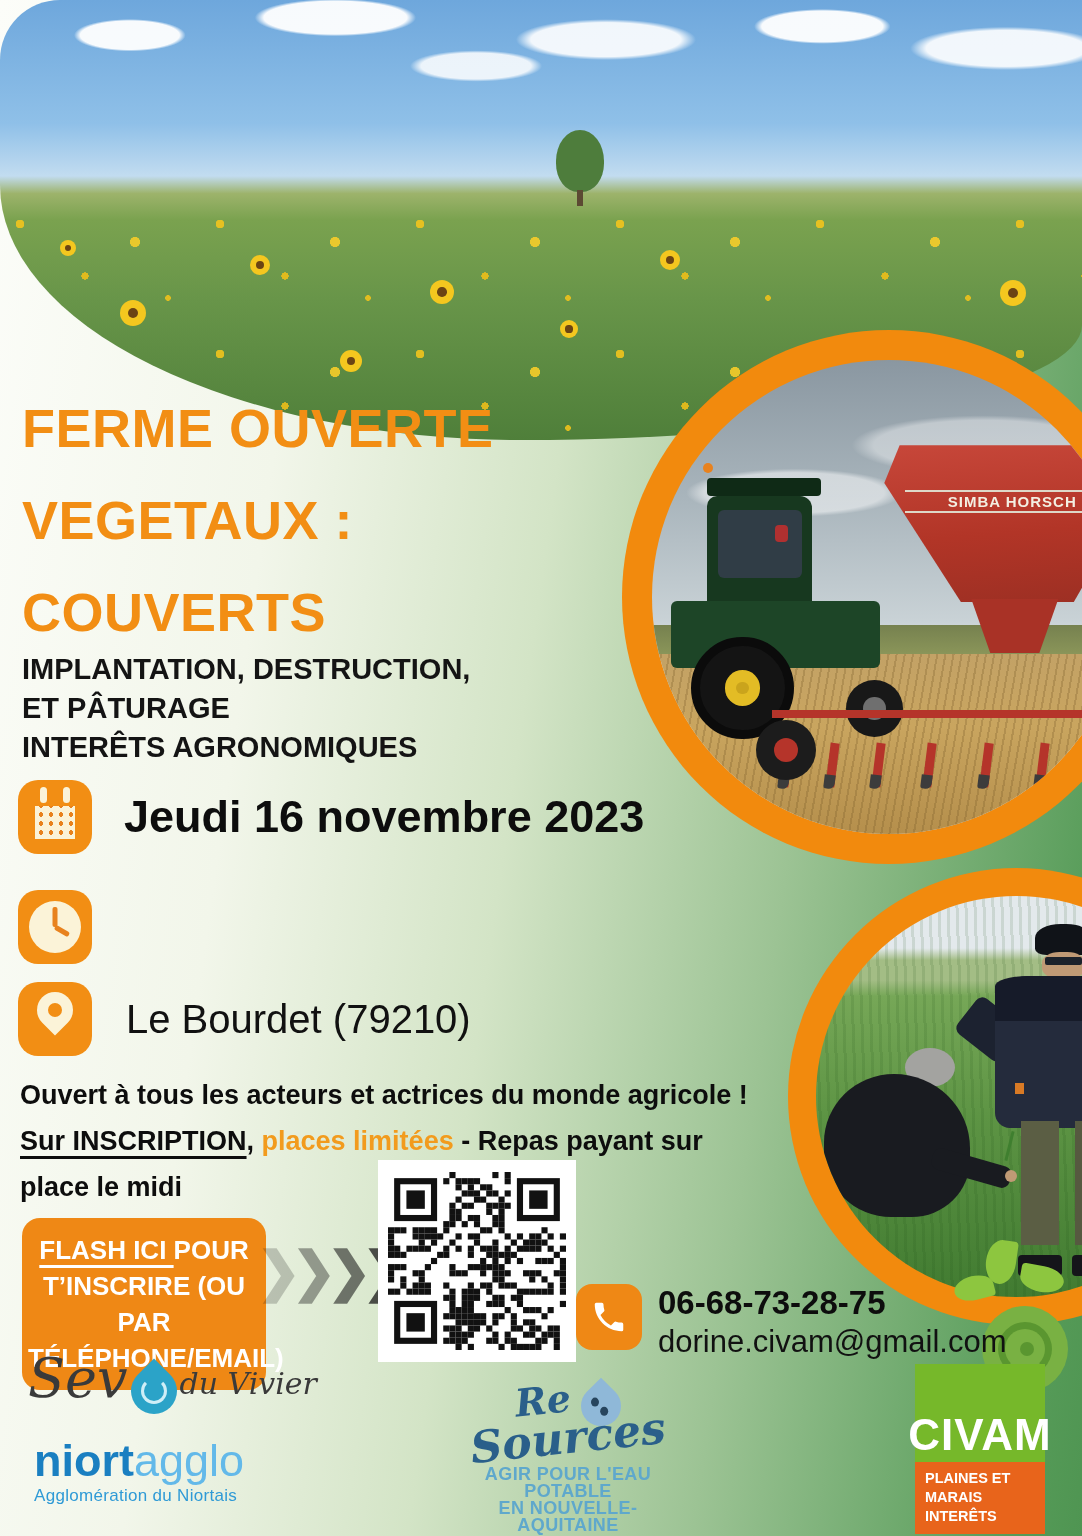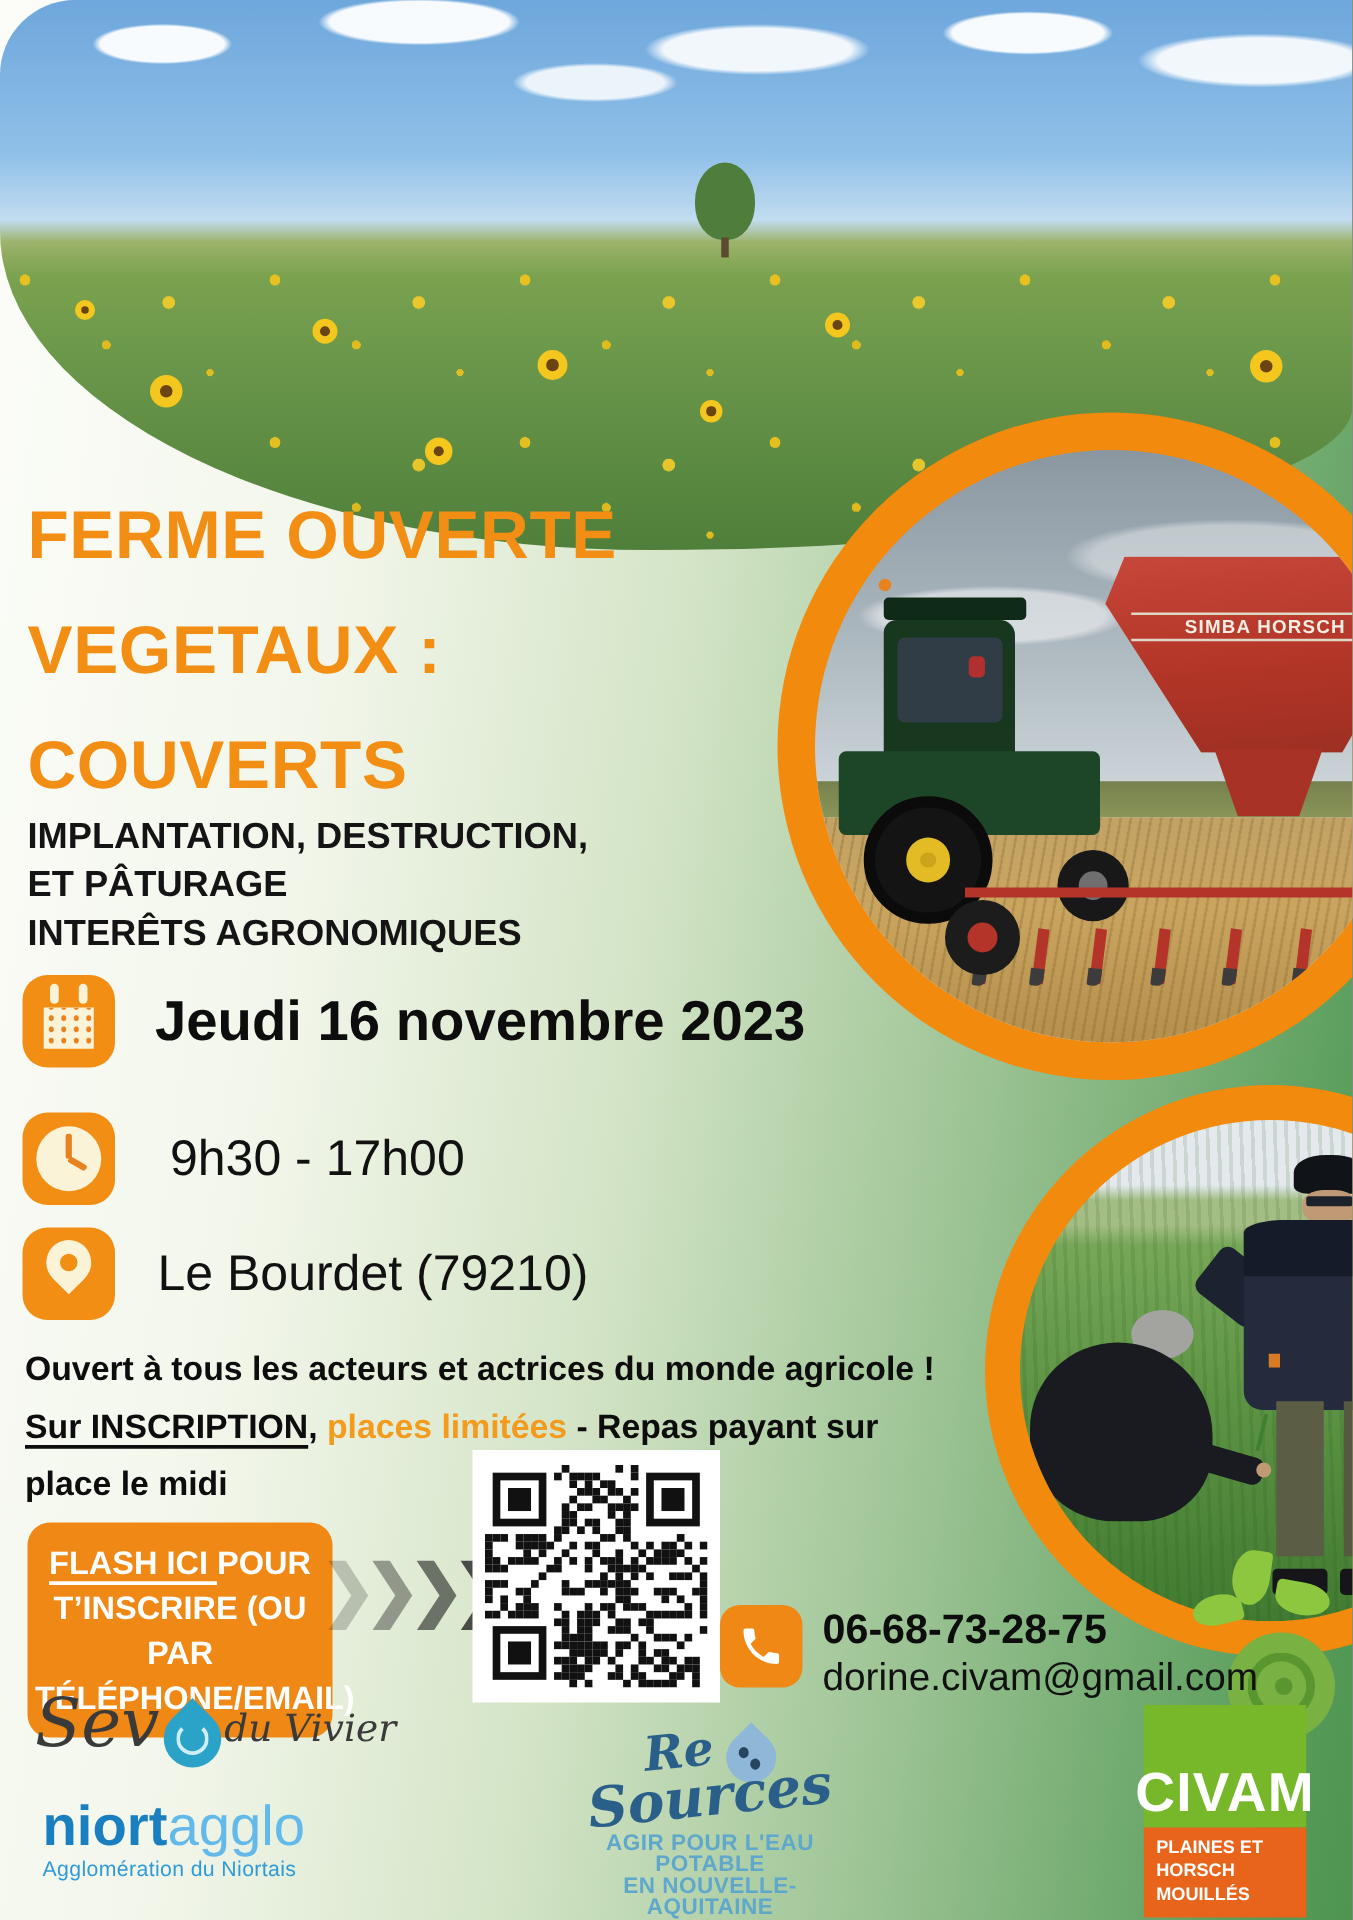--- a/index.html
+++ b/index.html
@@ -264,21 +264,20 @@
       <div class="date-text">Jeudi 16 novembre 2023</div>
     </div>
 
     <div class="inforow row-time">
       <div class="icon-sq">
         <div class="clk-face">
           <div class="clk-h"></div>
           <div class="clk-m"></div>
         </div>
       </div>
-      <div class="time-text">9h30 - 17h00</div>
     </div>
 
     <div class="inforow row-loc">
       <div class="icon-sq">
         <div class="pin"></div>
       </div>
       <div class="loc-text">Le Bourdet (79210)</div>
     </div>
 
     <div class="audience">
@@ -634,18 +633,18 @@
       <div class="leaf l3"></div>
       <div class="swirl"></div>
     </div>
 
     <div class="civam">
       <div class="civam-green">
           <span class="civam-name">CIVAM</span>
         </div>
       <div class="civam-orange">
         <div>PLAINES ET</div>
-        <div>HORSCH MOUILLÉS</div>
+        <div>MARAIS INTERÊTS</div>
       </div>
     </div>
 
   </div>
 </div>
 
 </body></html>

